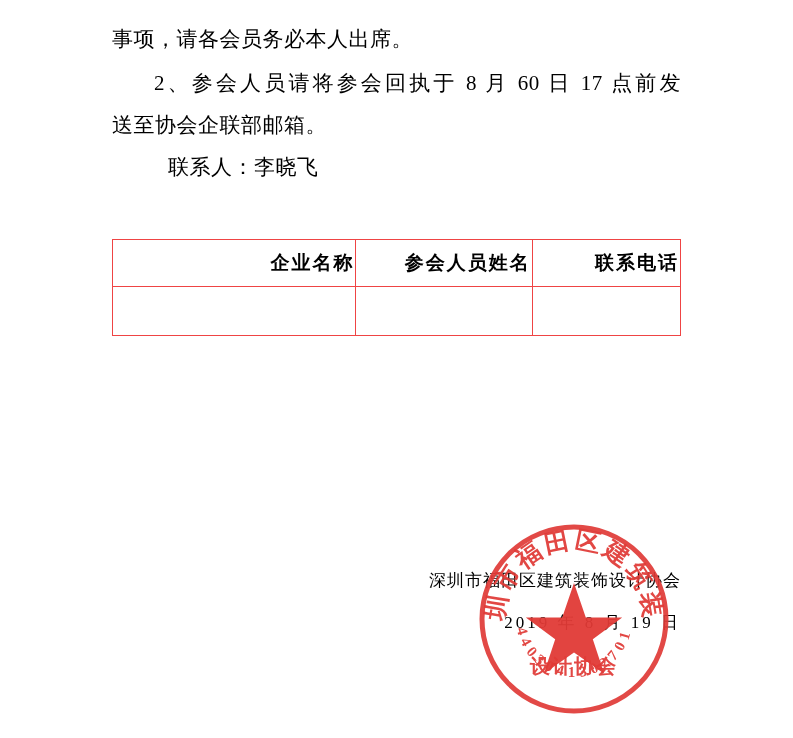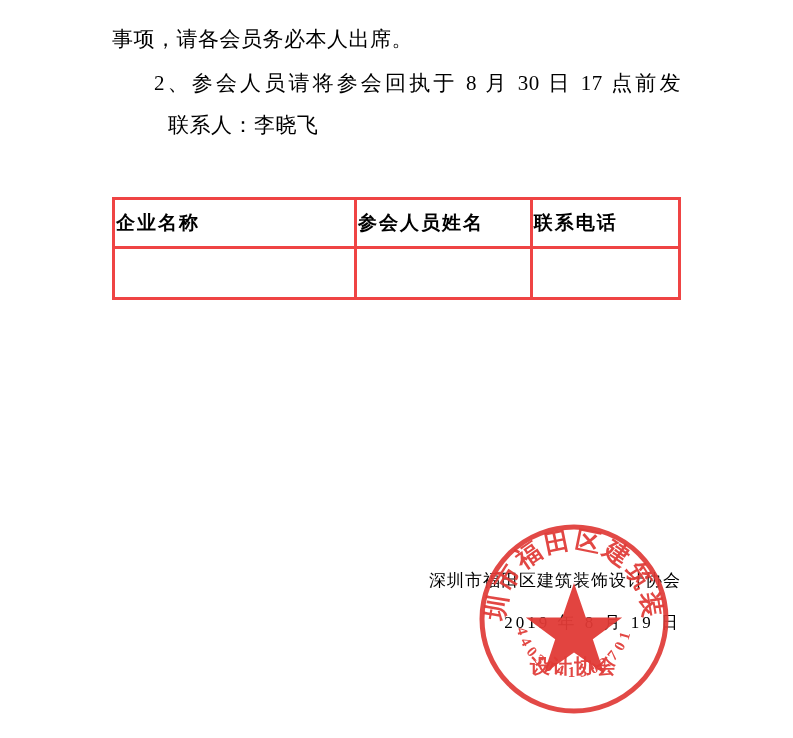--- a/index.html
+++ b/index.html
@@ -58,23 +58,23 @@
     padding-right: 14px;
   }
   .spacer-2 { height: 17px; }
   table.receipt {
     border-collapse: collapse;
     width: 100%;
     table-layout: fixed;
   }
   table.receipt th,
   table.receipt td {
-    border: 3px solid #ef4444;
+    border: 1px solid #ef4444;
     height: 44px;
-    text-align: left;
+    text-align: right;
     vertical-align: middle;
     font-size: 19px;
     font-weight: bold;
     letter-spacing: 2px;
   }
   table.receipt th.c0 { width: 43%; }
   table.receipt th.c1 { width: 31%; }
   table.receipt th.c2 { width: 26%; }
   table.receipt td { height: 46px; }
 
@@ -104,21 +104,22 @@
   }
   .seal svg { display: block; }
 </style>
 </head>
 <body>
 
 <div class="page">
 
   <p class="para first">事项，请各会员务必本人出席。</p>
 
-  <p class="para indent justify-spread">2、参会人员请将参会回执于 8 月 30 日 17 点前发</p>
+  <p class="para indent justify-spread">2、参会人员请将参会回执于 8 月 60 日 17 点前发</p>
+  <p class="para">送至协会企联部邮箱。</p>
 
   <p class="contact">联系人：李晓飞</p>
 
   <div class="spacer-1"></div>
 
 
   <div class="spacer-2"></div>
 
   <table class="receipt">
     <thead>

